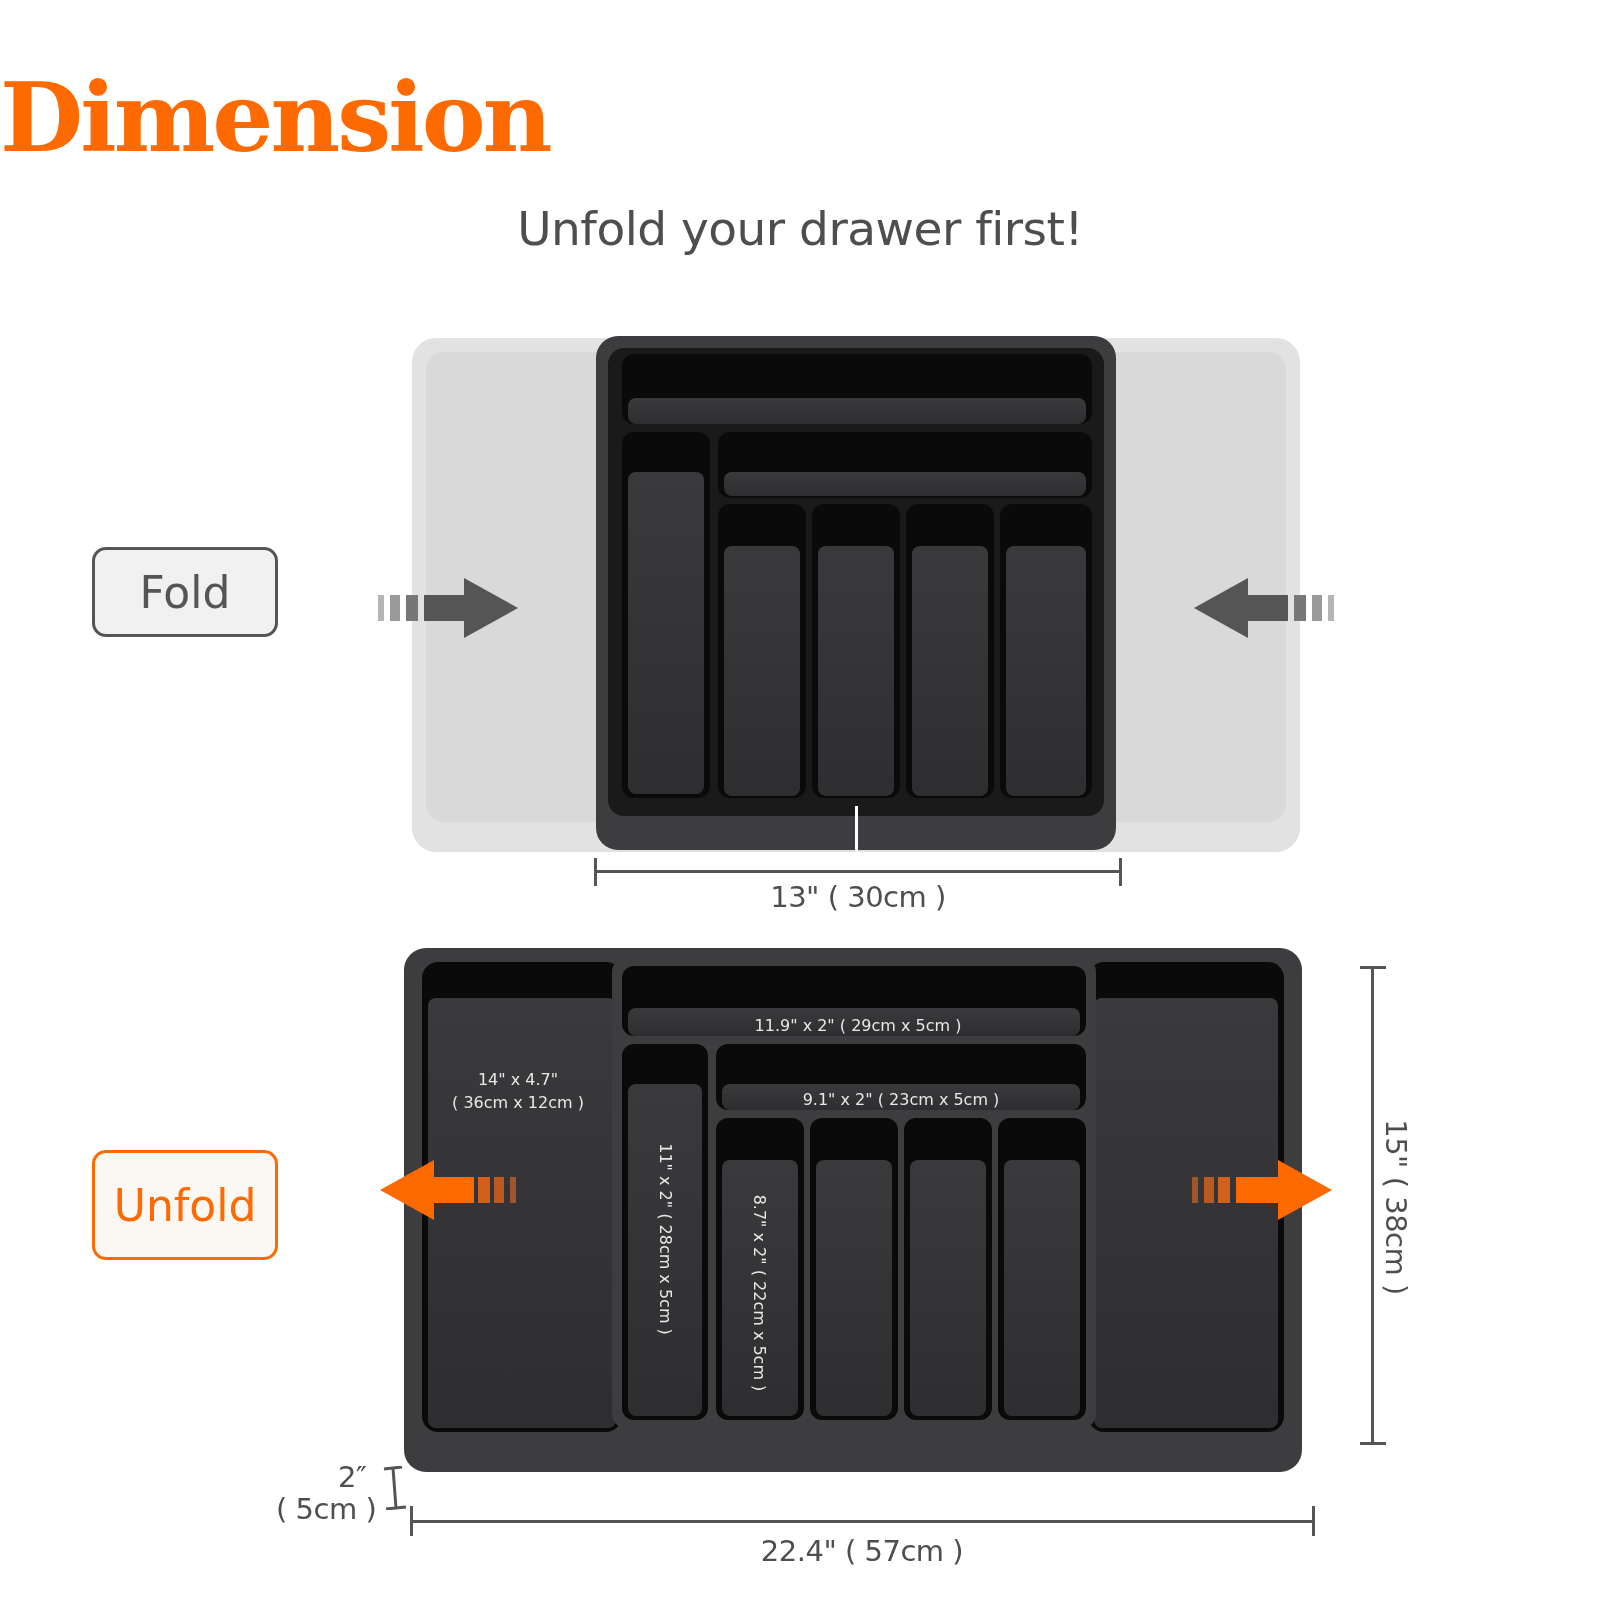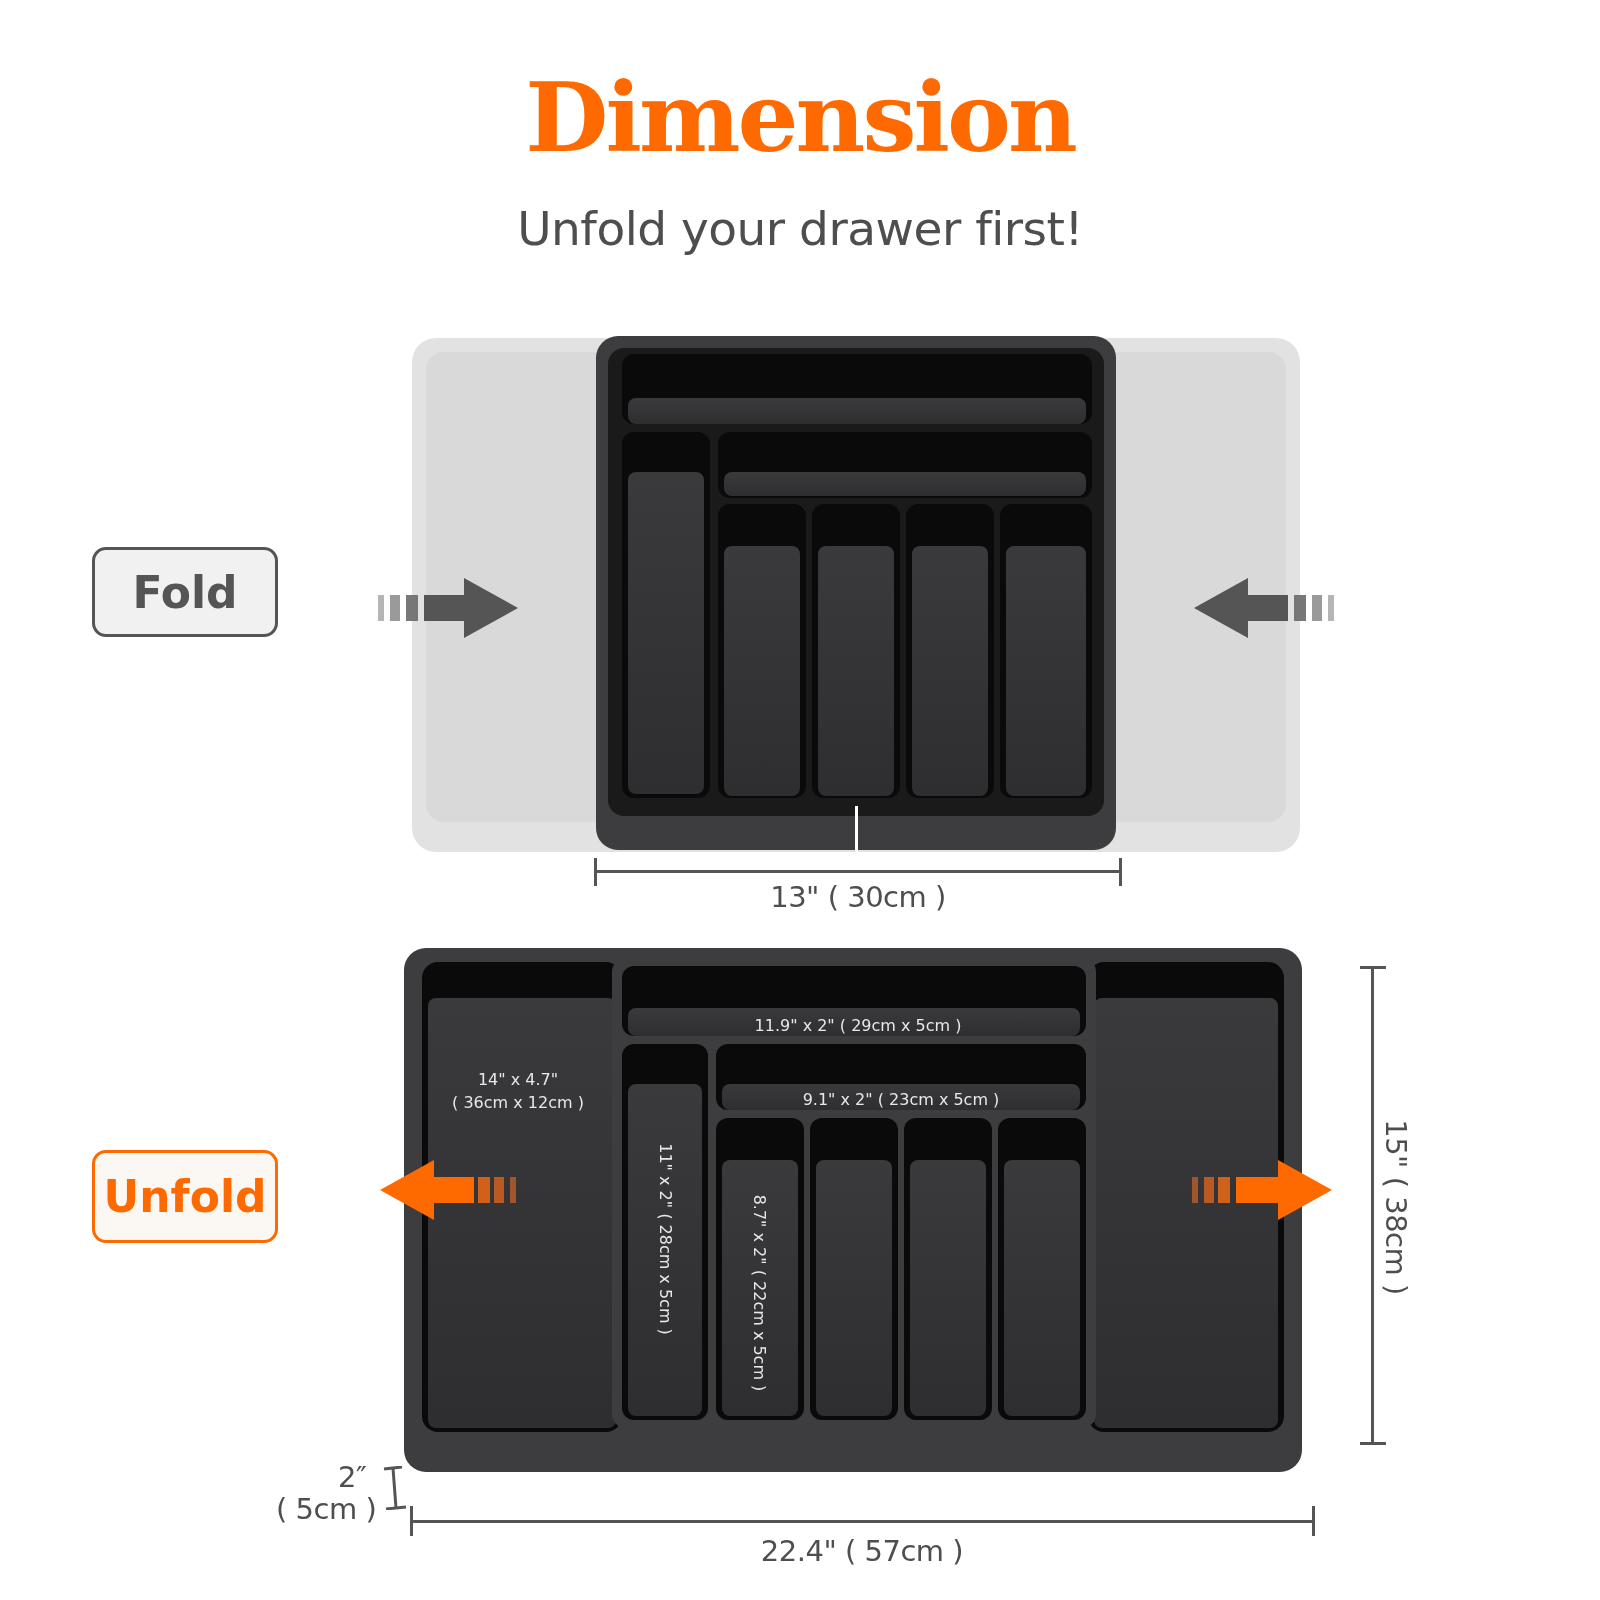--- a/index.html
+++ b/index.html
@@ -1,22 +1,22 @@
 <!DOCTYPE html>
 <html><head>
 <meta charset="utf-8">
 <style>
   html, body { margin:0; padding:0; }
   body { width:1600px; height:1600px; background:#ffffff; position:relative; overflow:hidden; font-family:"Liberation Sans", sans-serif; }
   .abs { position:absolute; }
-  .title { left:0; width:1600px; top:70px; text-align:center; font-family:"DejaVu Serif", serif; font-weight:bold; font-size:96px; color:#ff6a00; letter-spacing:-3px; line-height:1; }
+  .title { left:0; width:1600px; top:70px; font-family:"DejaVu Serif", serif; font-weight:bold; font-size:96px; color:#ff6a00; letter-spacing:-3px; line-height:1; }
   .subtitle { left:0; width:1600px; top:205px; text-align:center; font-family:"DejaVu Sans", sans-serif; font-size:47px; color:#4e4e4e; line-height:1; letter-spacing:-0.5px; }
-  .mode-badge { border-radius:14px; display:flex; align-items:center; justify-content:center; font-family:"DejaVu Sans", sans-serif; font-weight:bold; font-size:44px; box-sizing:border-box; }
+  .mode-badge { border-radius:14px; display:flex; align-items:center; justify-content:center; font-family:"DejaVu Sans", sans-serif; font-weight:normal; font-size:44px; box-sizing:border-box; }
   .fold-badge { left:92px; top:547px; width:186px; height:90px; border:3px solid #555; background:#f1f1f1; color:#555; }
-  .unfold-badge { left:92px; top:1150px; width:186px; height:93px; border:3px solid #ff6a00; background:#fbf8f3; color:#ff6a00; }
+  .unfold-badge { left:92px; top:1150px; width:186px; height:110px; border:3px solid #ff6a00; background:#fbf8f3; color:#ff6a00; }
   .dim-text { font-family:"DejaVu Sans", sans-serif; color:#4e4e4e; font-size:29px; white-space:nowrap; letter-spacing:-0.5px; }
   .inner-text { font-family:"DejaVu Sans", sans-serif; color:#e8e8e8; font-size:16px; white-space:nowrap; text-align:center; line-height:1.45; }
   .vert { transform-origin: center center; transform: rotate(90deg); }
   
   .tray-outer { background:#3d3d3f; border-radius:22px; }
   .well { background:#0a0a0a; border-radius:12px; }
   .floor { background:linear-gradient(180deg,#3a3a3c,#2e2e30); border-radius:8px; }
   .ghost { background:#e2e2e2; border-radius:24px; }
   .ghost-in { background:#d9d9d9; border-radius:18px; }
 </style>

